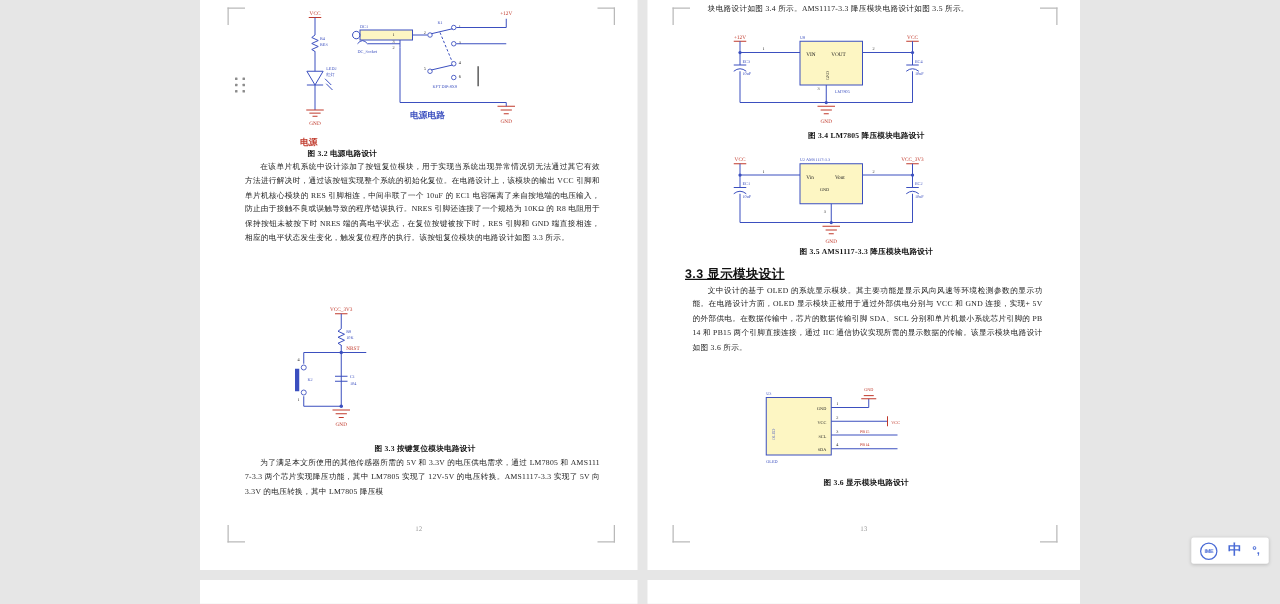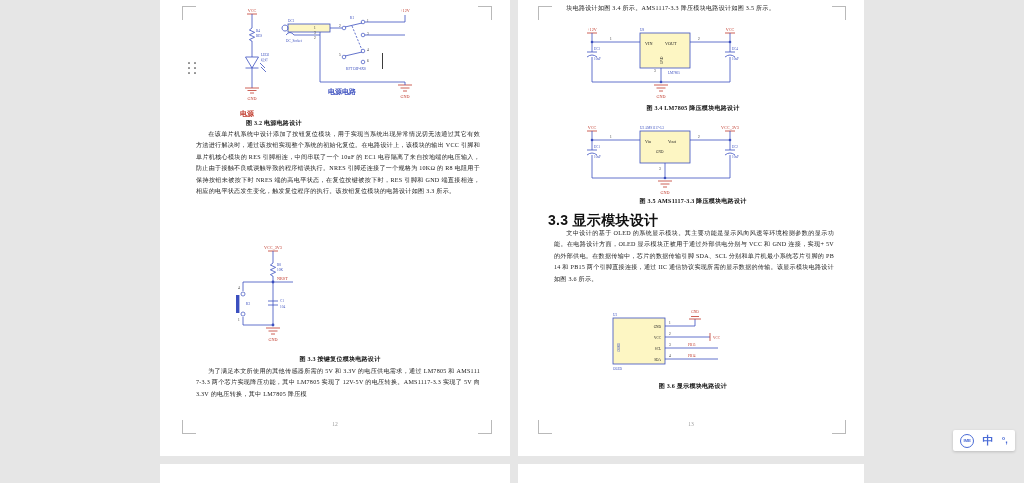--- a/index.html
+++ b/index.html
@@ -38,23 +38,24 @@
     text-indent:12.2px;
     letter-spacing:.25px;
     word-break:break-all;
   }
   .fig-cap{
     font-size:6.1px;color:#141414;font-weight:bold;
     text-align:center;margin-top:2px;letter-spacing:.2px;
   }
   .fig-cap.left-al{text-align:left;padding-left:46px;}
   h2.sec{
-    font-size:14px;font-weight:bold;color:#111;margin:0;
+    font-size:10px;font-weight:bold;color:#111;margin:0;
     letter-spacing:.3px;
     font-family:"Liberation Sans", sans-serif;
+    text-decoration:underline;
   }
   .pagenum{
     position:absolute;left:0;right:0;text-align:center;
     font-size:5.6px;color:#9a9a9a;
   }
 
   
   .dots{position:absolute;display:grid;grid-template-columns:repeat(2,3px);
         grid-template-rows:repeat(3,3px);gap:2px 3px;}
   .dots i{display:block;width:2.4px;height:2.4px;background:#8d8d8d;border-radius:.4px;}

